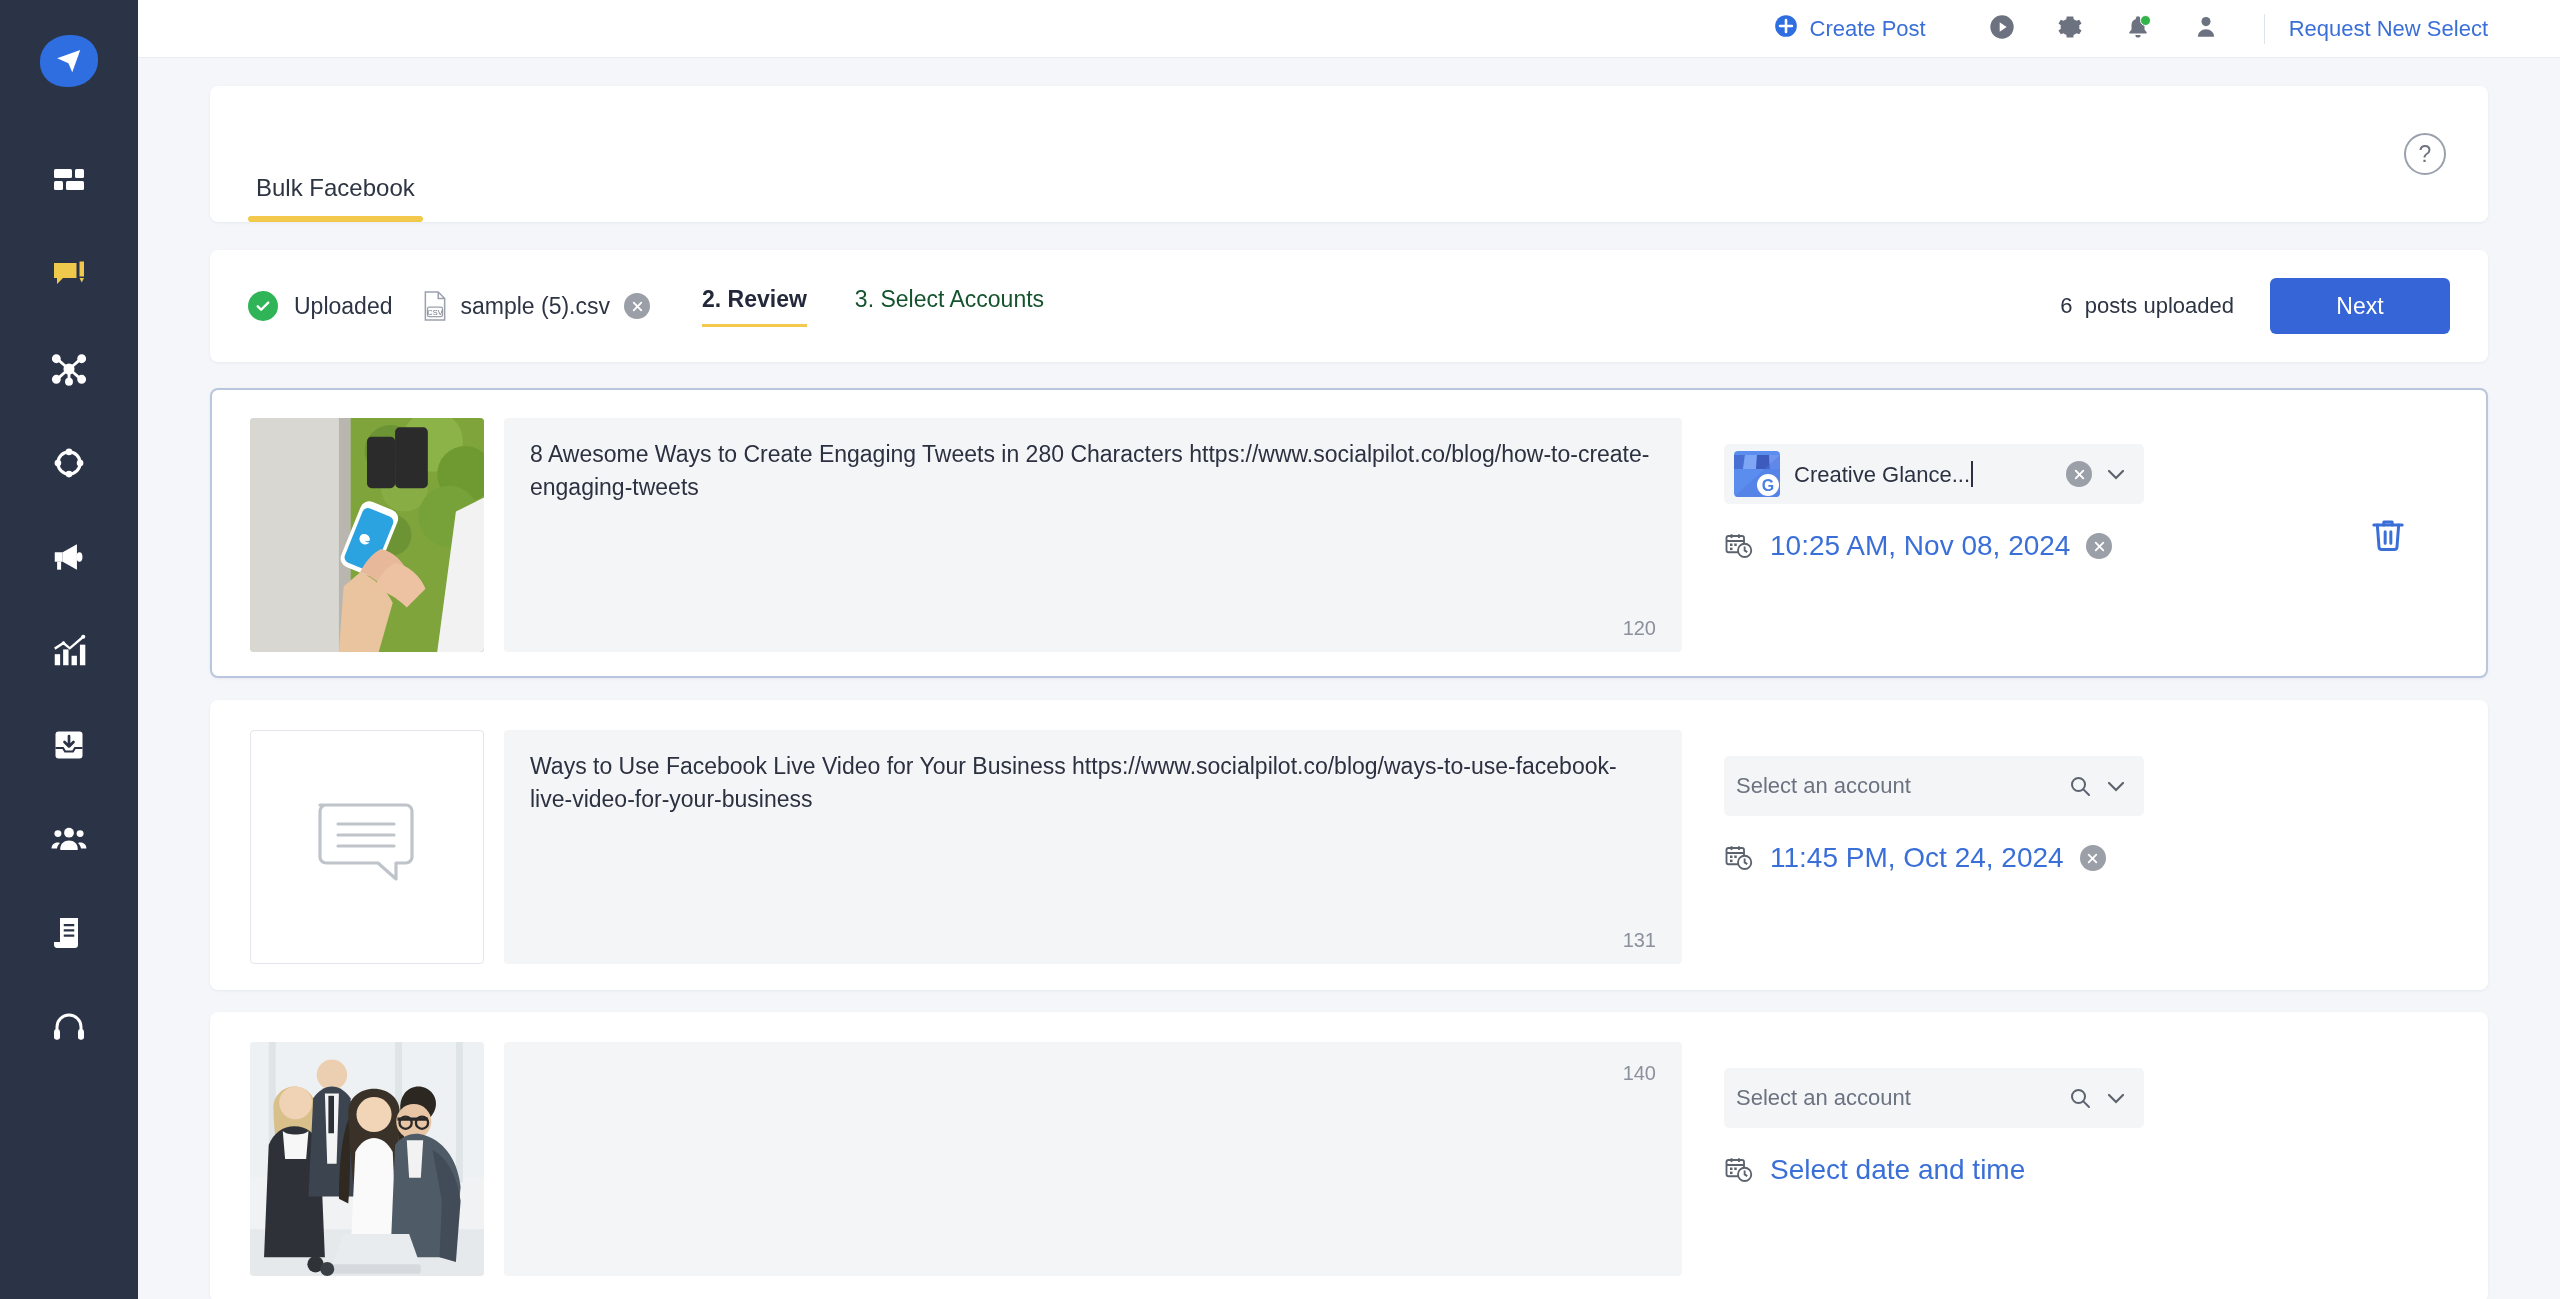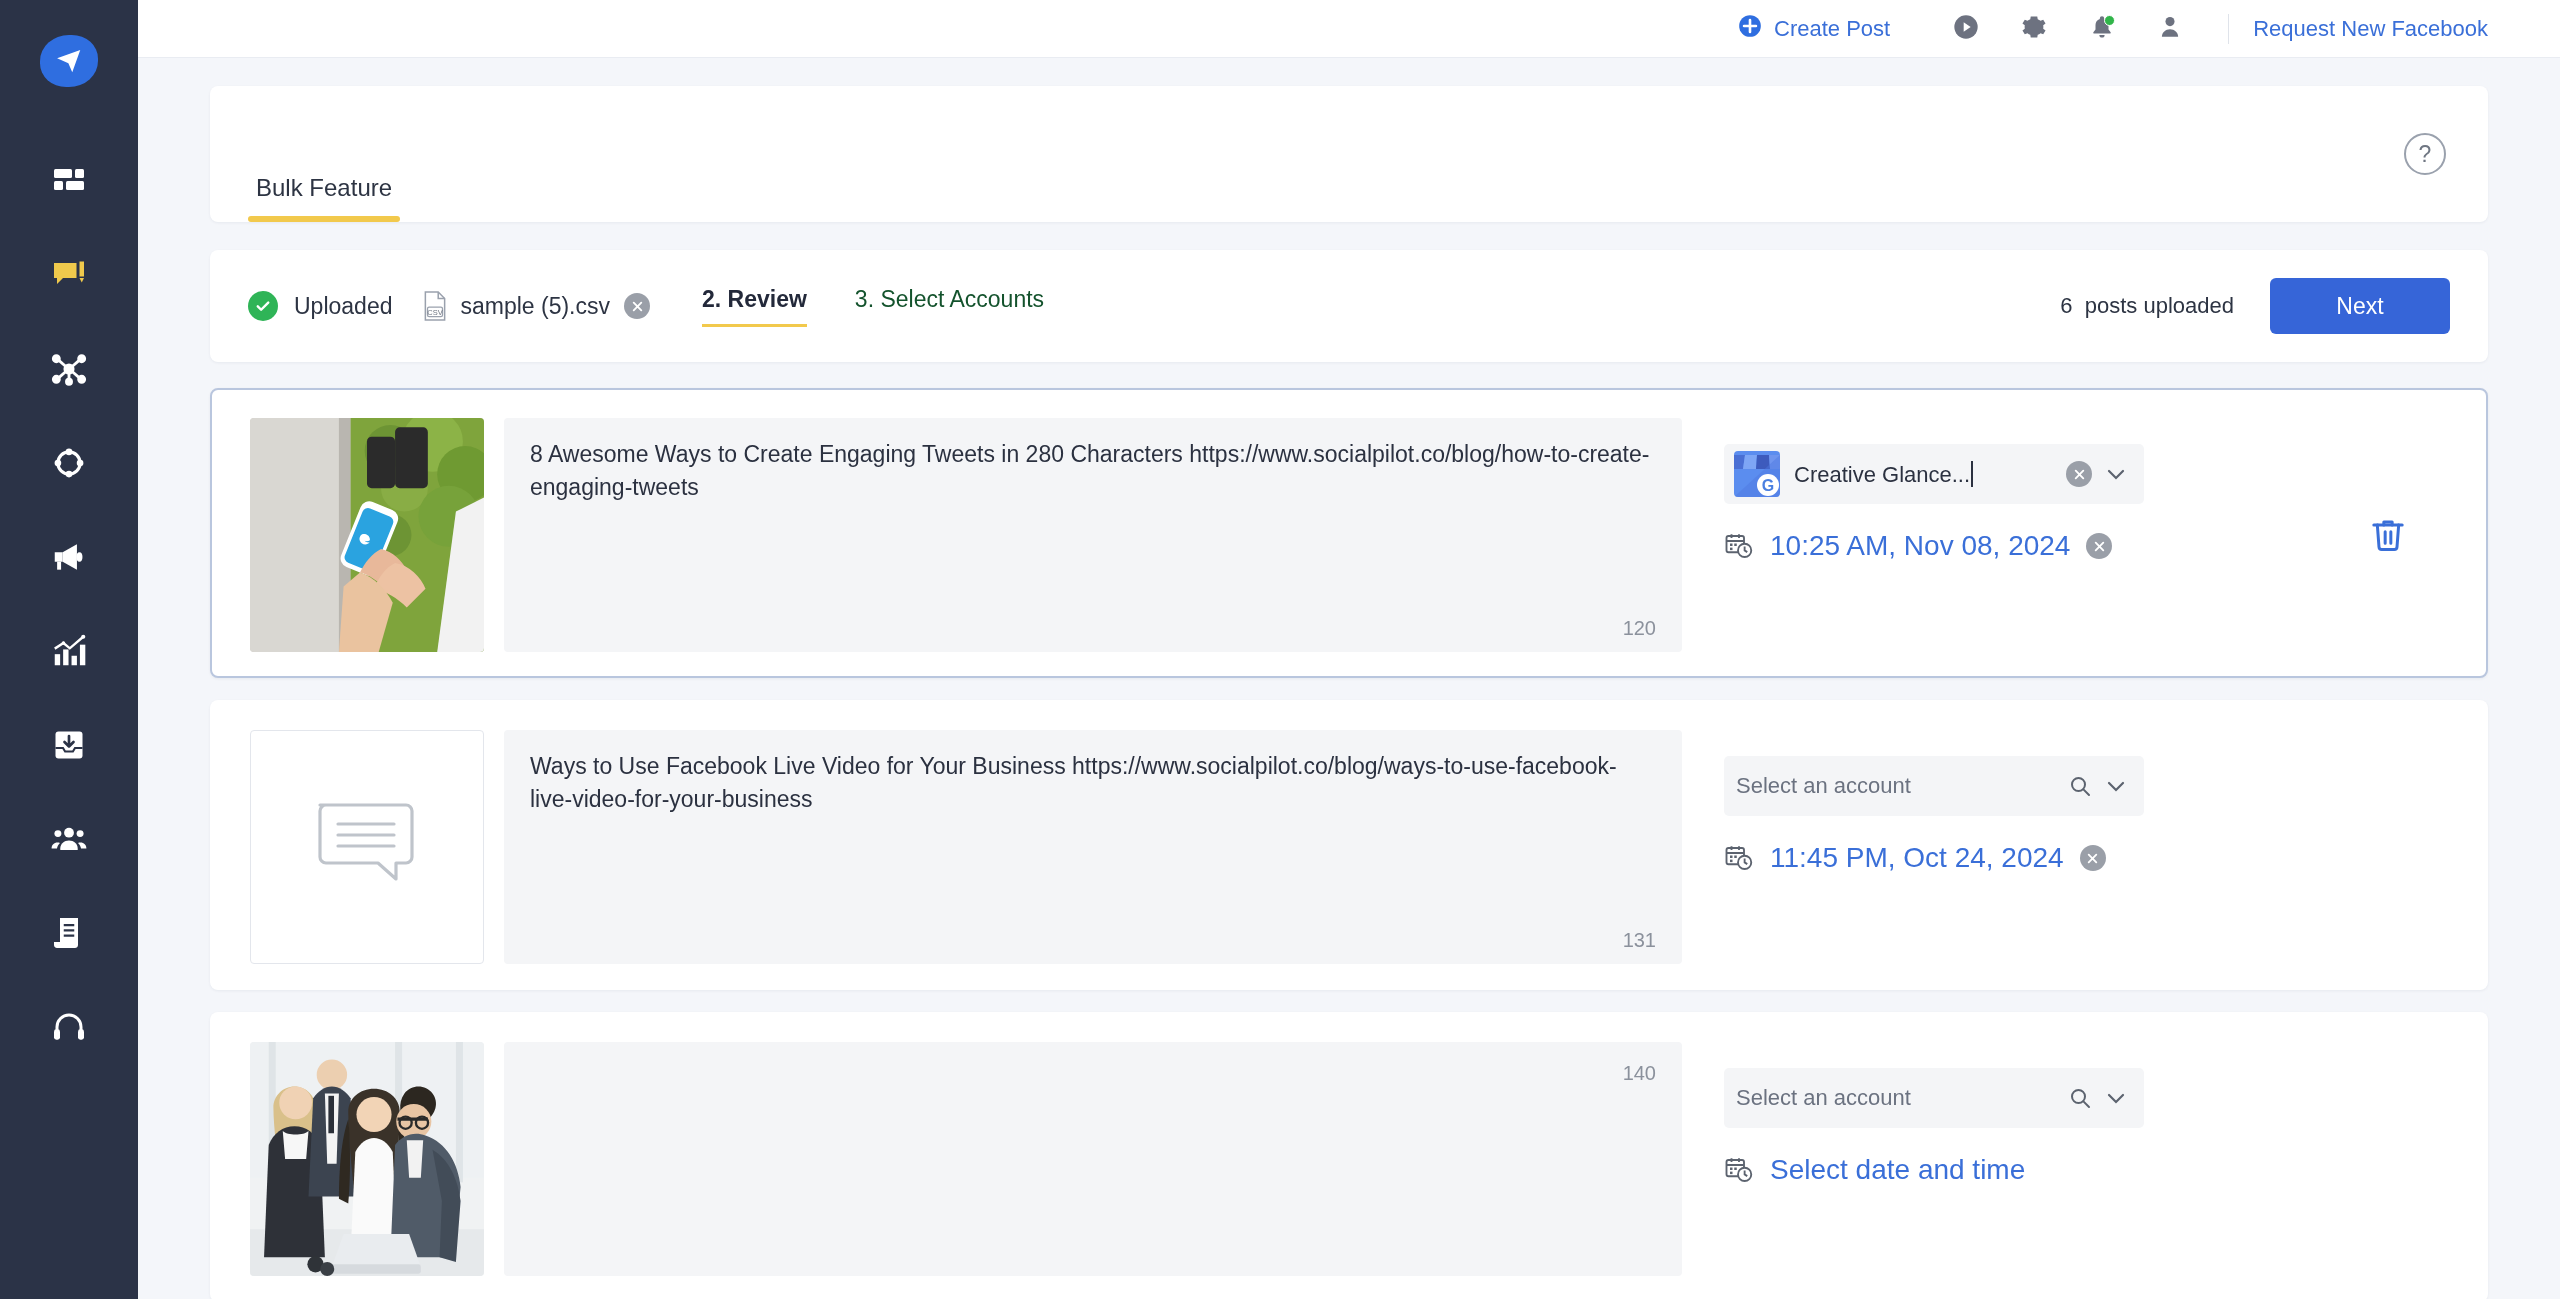--- a/index.html
+++ b/index.html
@@ -428,29 +428,29 @@
         <span>
           <svg width="26" height="26" viewBox="0 0 24 24" fill="#6d7280">
             <circle cx="12" cy="7" r="4.2"></circle>
             <path d="M4.5 21c0-4 3.4-7 7.5-7s7.5 3 7.5 7H4.5z"></path>
           </svg>
         </span>
       </div>
 
       <div class="divider-v"></div>
 
-      <div class="request-feature">Request New Facebook</div>
+      <div class="request-feature">Request New Select</div>
     </div>
 
     <div class="content">
 
       <div class="title-card">
         <div class="tabstrip">
           <div class="tab-item active">
-            <span>Bulk Feature</span>
+            <span>Bulk Facebook</span>
           </div>
         </div>
         <div class="help-circle">
           <span>?</span>
         </div>
       </div>
 
       <div class="stepbar">
         <div class="steps-left">
           <span class="check-circle">

